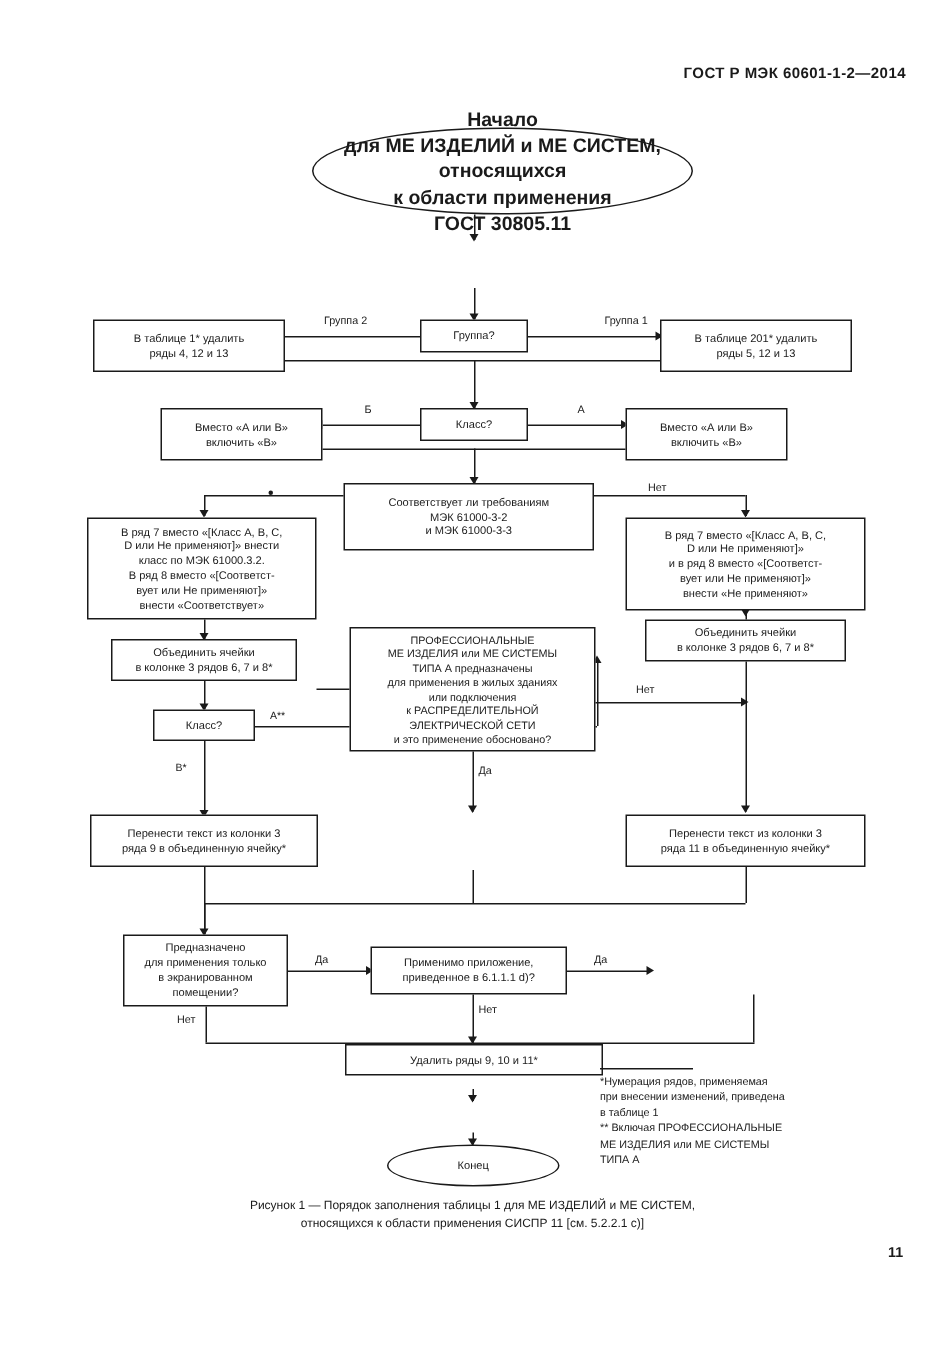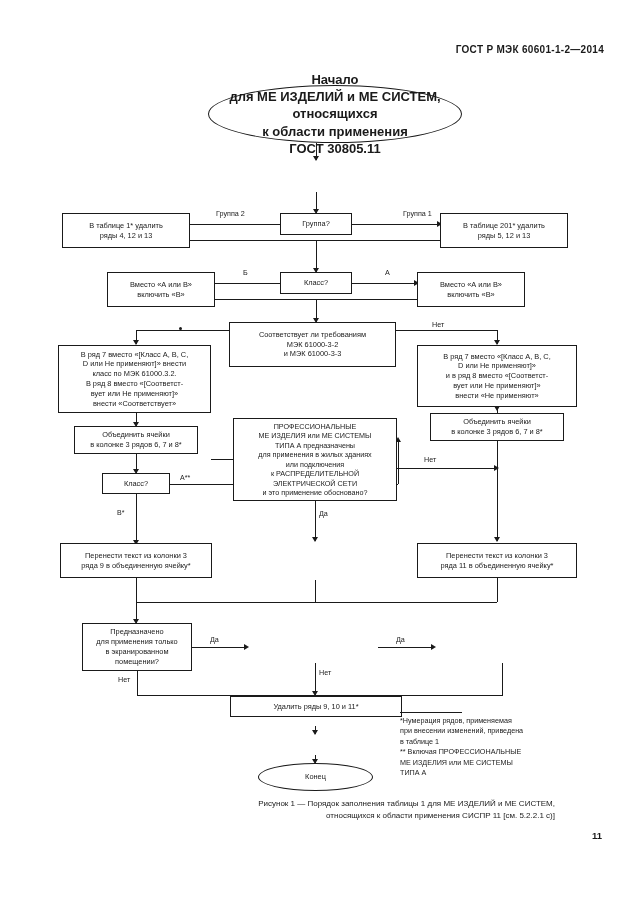--- a/index.html
+++ b/index.html
@@ -77,21 +77,21 @@
     text-align:left;
   }
   .fnrule{
     position:absolute;
     background:#1a1a1a;height:1px;
   }
   .caption{
     position:absolute;
     font-size:8px;
     line-height:1.45;
-    text-align:right;
+    text-align:center;
     white-space:pre-line;
   }
   .pagenum{
     position:absolute;
     font-size:9.5px;
     font-weight:bold;
   }
 </style>
 </head>
 <body>
@@ -247,20 +247,22 @@
 помещении?</div>
 
   <div class="ln h" style="left:192px;top:647px;width:55px;"></div>
   <div class="arrow ar" style="left:244px;top:644px;"></div>
   <div class="lbl" style="left:210px;top:635px;">Да</div>
 
   <div class="ln v" style="left:137px;top:671px;height:24px;"></div>
   <div class="ln h" style="left:137px;top:695px;width:178px;"></div>
   <div class="lbl" style="left:118px;top:675px;">Нет</div>
 
+  <div class="node" style="left:247px;top:631px;width:131px;height:32px;">Применимо приложение,
+приведенное в 6.1.1.1 d)?</div>
 
   <div class="ln h" style="left:378px;top:647px;width:56px;"></div>
   <div class="arrow ar" style="left:431px;top:644px;"></div>
   <div class="lbl" style="left:396px;top:635px;">Да</div>
 
   <div class="ln v" style="left:315px;top:663px;height:32px;"></div>
   <div class="arrow ad" style="left:312px;top:691px;"></div>
   <div class="lbl" style="left:319px;top:668px;">Нет</div>
 
   <div class="ln v" style="left:502px;top:663px;height:32px;"></div>

